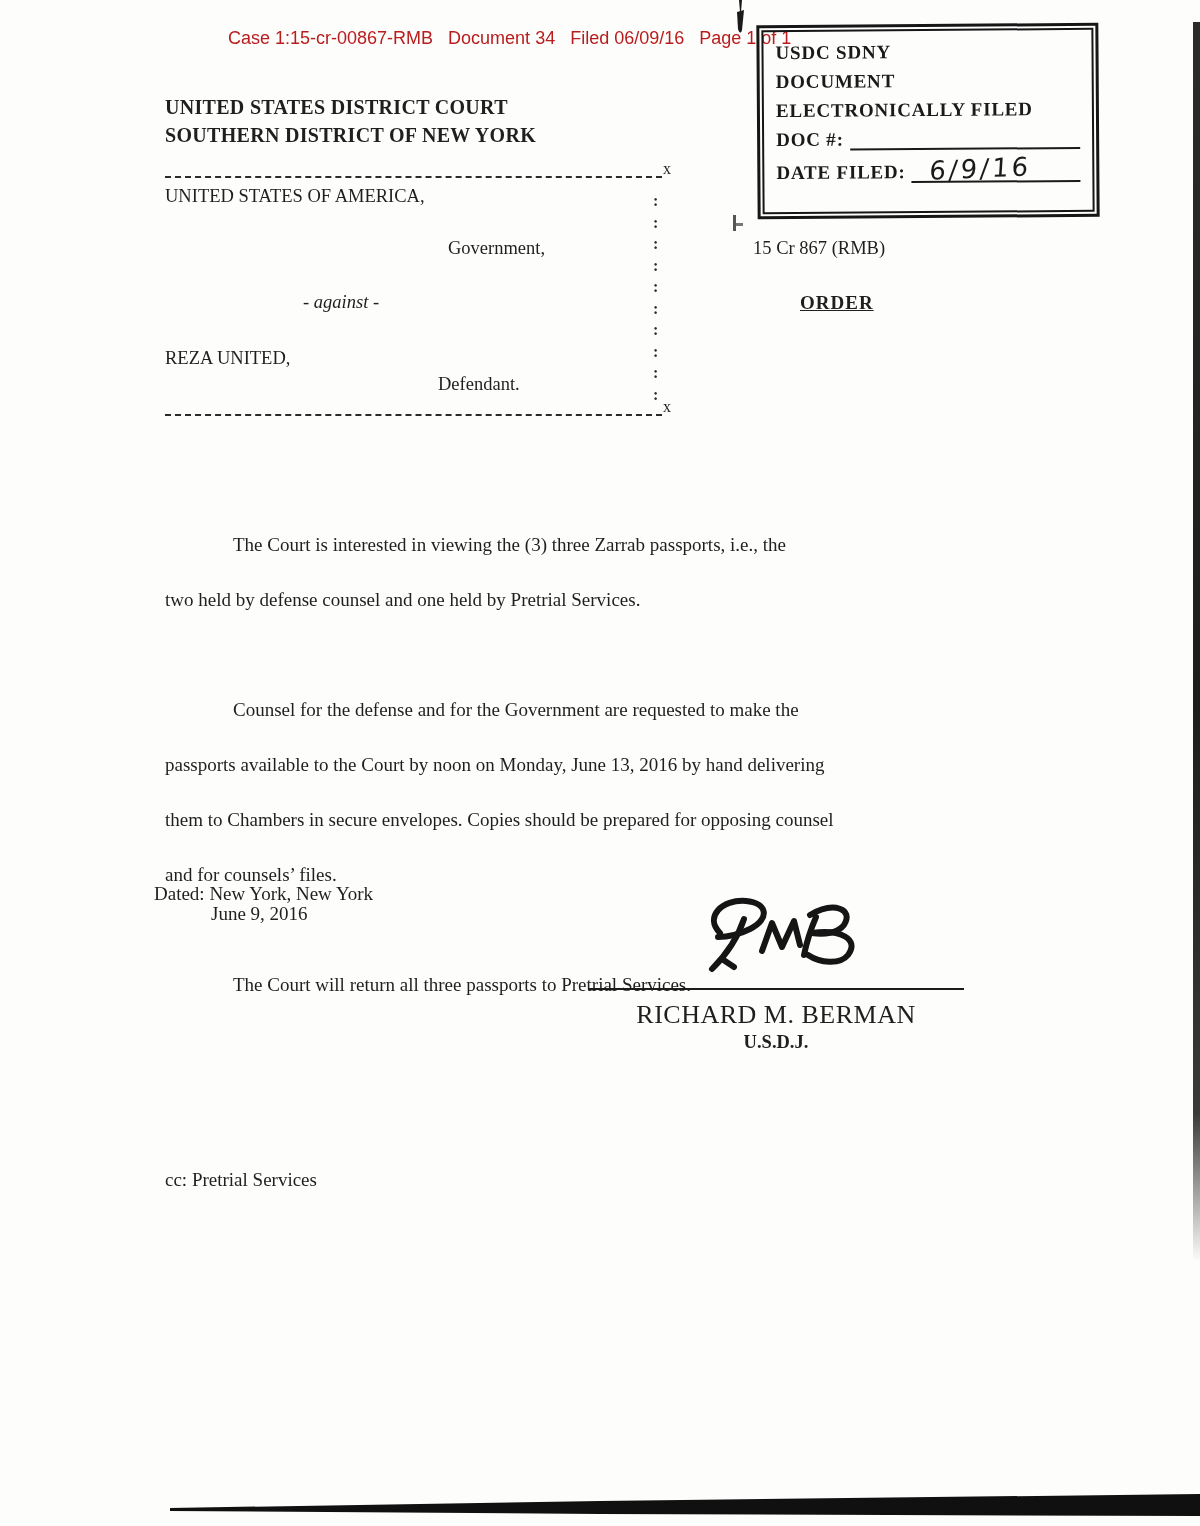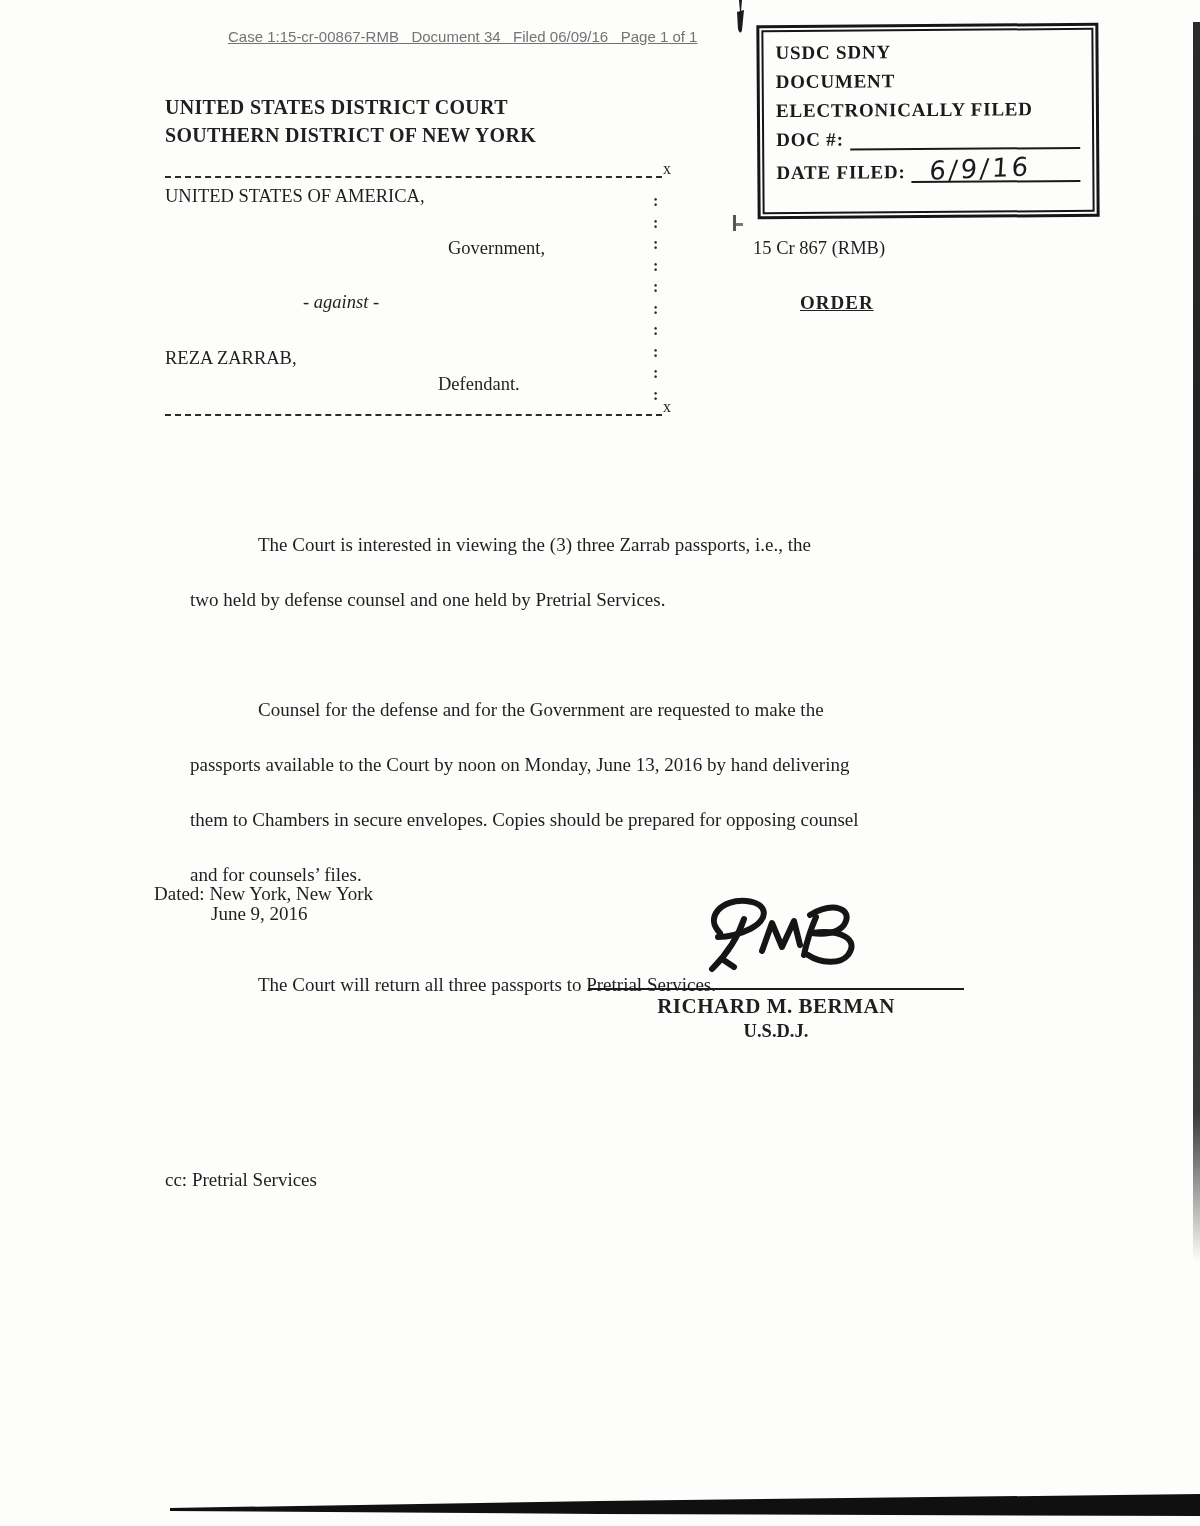--- a/index.html
+++ b/index.html
@@ -10,25 +10,24 @@
     font-family: "Liberation Serif", serif;
     color: #1f1f1f;
     overflow: hidden;
   }
   .abs { position: absolute; }
 
   
   .pdf-header {
     left: 228px; top: 28px;
     font-family: "Liberation Sans", sans-serif;
-    font-size: 15px;
-    color: #737373;
+    font-size: 18px;
+    color: #b91c1c;
     white-space: pre;
     z-index: 1;
-    text-decoration: underline;
   }
 
   
   .pen-mark { left: 724px; top: 0; z-index: 3; }
 
   
   .stamp {
     left: 757px; top: 24px;
     width: 342px; height: 194px;
     border: 3px solid #161616;
@@ -82,28 +81,28 @@
   .tick { left: 733px; top: 215px; width: 3px; height: 16px; background: #555; }
   .tick:after { content:""; position:absolute; left:3px; top:8px; width:7px; height:3px; background:#777; }
 
   
   .body-text {
     left: 165px; top: 462px; width: 862px;
     font-size: 19px;
     line-height: 55px;
     white-space: pre-line;
   }
-  .body-text p { text-indent: 68px; white-space: pre-line; margin-left: 25px; }
+  .body-text p { text-indent: 68px; white-space: pre-line; }
 
   
   .dated { left: 154px; top: 884px; font-size: 19px; line-height: 20px; white-space: pre; }
   .sig-svg { left: 698px; top: 893px; }
   .sig-line-wrap { left: 588px; top: 920px; width: 376px; text-align: center; }
   .sig-rule { border-top: 2px solid #1c1c1c; margin-top: 68px; }
-  .judge-name { font-weight: bold; font-size: 21px; letter-spacing: 0.5px; margin-top: 4px; }
+  .judge-name { font-weight: normal; font-size: 26px; letter-spacing: 0.5px; margin-top: 10px; }
   .judge-title { font-weight: bold; font-size: 18.5px; margin-top: 2px; }
 
   .cc-line { left: 165px; top: 1125px; font-size: 19px; margin-top: 44px; }
 
   
   .right-bar {
     right: 0; top: 22px;
     width: 7px; height: 1240px;
     background: linear-gradient(to bottom, #2b2b2b 0%, #1d1d1d 55%, #3a3a3a 88%, rgba(60,60,60,0) 100%);
   }
@@ -156,21 +155,21 @@
 :
 :
 :</div>
 
 <div class="abs cap-text" style="left:448px; top:238px;">Government,</div>
 <div class="abs cap-text" style="left:753px; top:238px;">15 Cr 867 (RMB)</div>
 
 <div class="abs cap-text" style="left:303px; top:292px;font-style:italic;">- against -</div>
 <div class="abs order-title" style="left:800px; top:292px;">ORDER</div>
 
-<div class="abs cap-text" style="left:165px; top:348px;">REZA ZARRAB,</div>
+<div class="abs cap-text" style="left:165px; top:348px;">REZA UNITED,</div>
 <div class="abs cap-text" style="left:438px; top:374px;">Defendant.</div>
 
 <div class="abs divider" style="top:398px;">
   <span class="dashes"></span>
   <span>x</span>
 </div>
 
 <div class="abs tick"></div>
 
 <div class="abs body-text">

